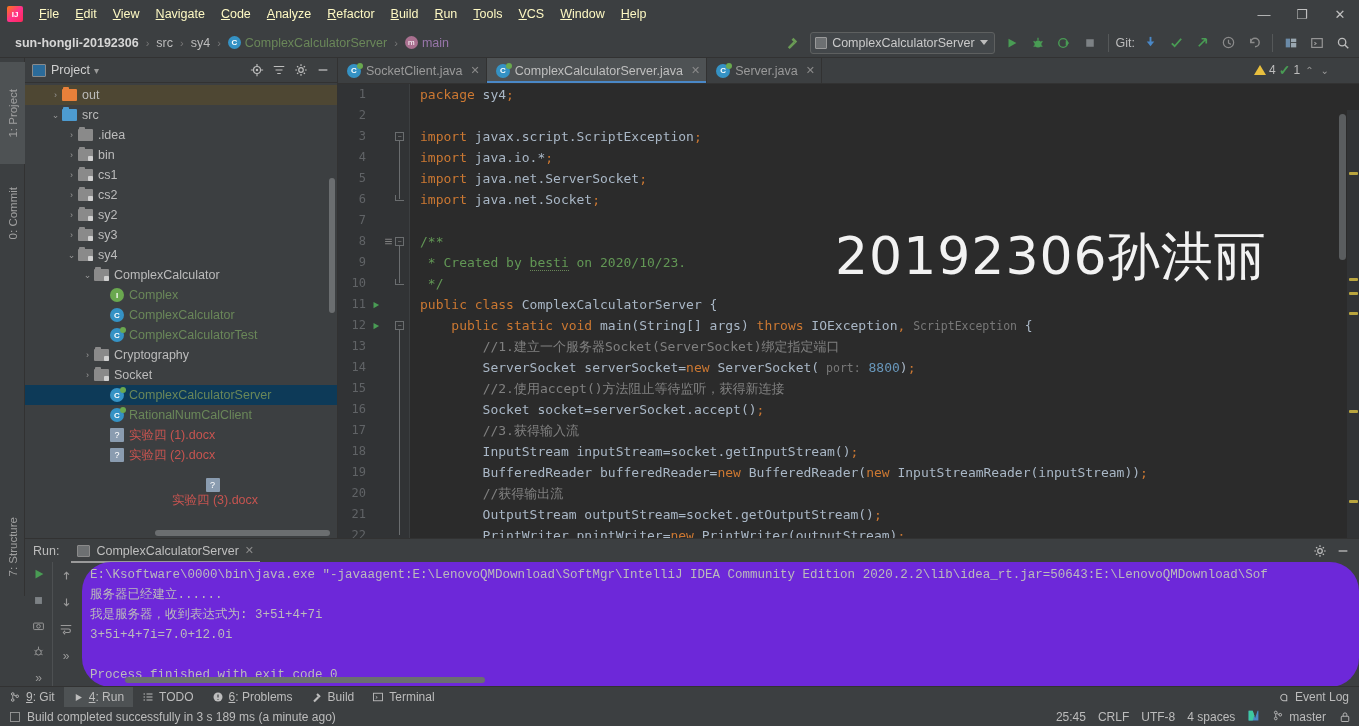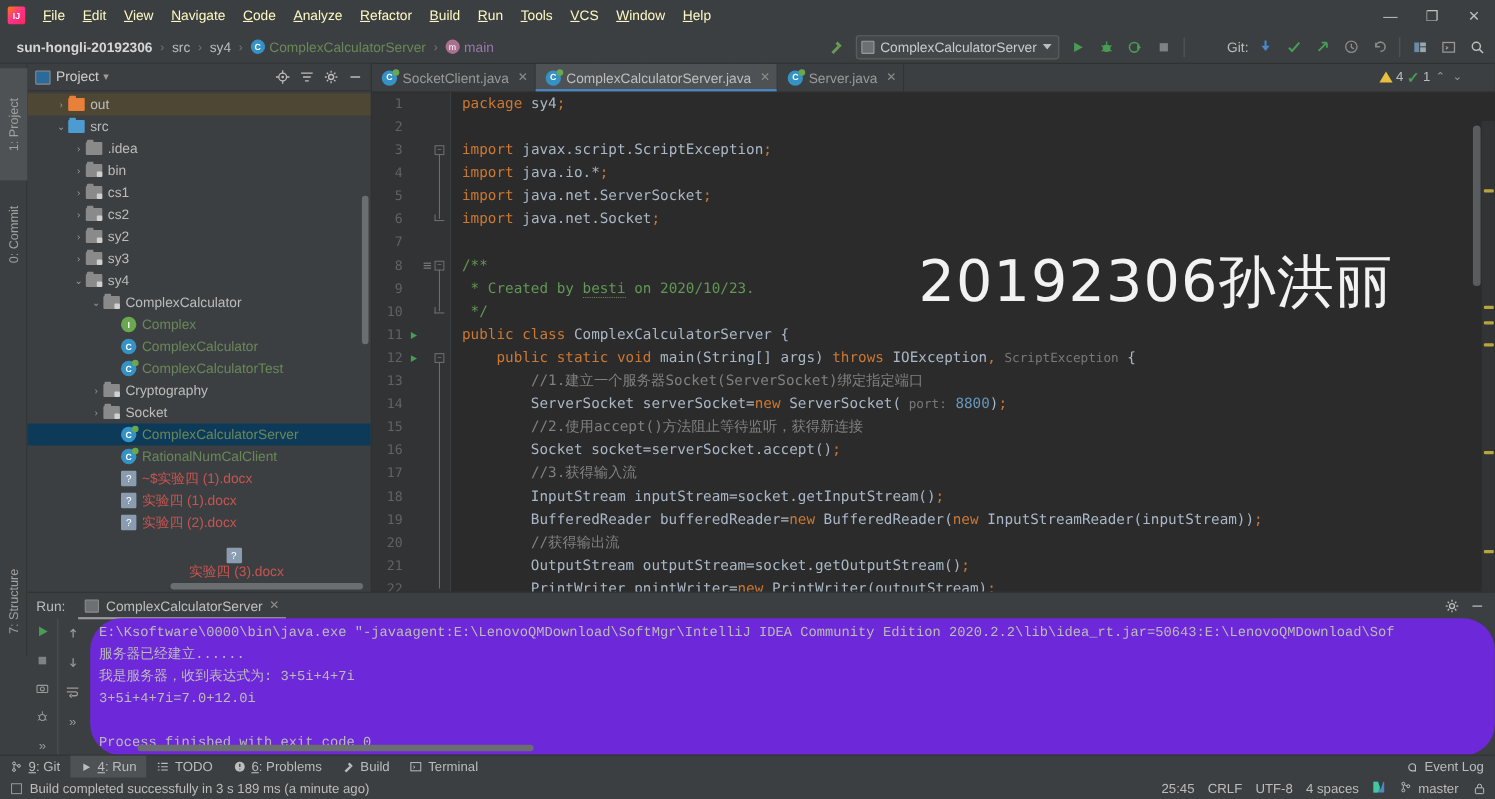--- a/index.html
+++ b/index.html
@@ -86,21 +86,21 @@
     display:flex; align-items:center; gap:5px; height:22px;
     border:1px solid #5e6060; border-radius:3px; padding:0 6px 0 4px;
     background:#43474a; margin:0 4px;
   }
   .runcfg-label { font-size:12.5px; color:#cacaca; white-space:nowrap; }
   .cfg-box {
     width:12px;height:12px;border:1px solid #9a9a9a;background:#6d7072;border-radius:1px;
   }
   .caret { width:0;height:0;border-left:4px solid transparent;border-right:4px solid transparent;border-top:5px solid #bdbdbd; }
   .tb-sep { width:1px; height:18px; background:#555859; margin:0 4px; }
-  .git-label { font-size:12.5px; color:#bcbcbc; padding:0 2px;margin-left:32px; }
+  .git-label { font-size:12.5px; color:#bcbcbc; padding:0 2px; }
 
   
   .leftstripe {
     position:absolute; left:0; top:58px; width:25px; height:538px;
     background:#3c3f41; border-right:1px solid #323232;
   }
   .vtab {
     position:absolute; left:0; width:25px;
     display:flex; align-items:center; justify-content:center;
     color:#a0a0a0; font-size:11.5px; white-space:nowrap;
@@ -583,25 +583,20 @@
           <span class="tlabel green">ComplexCalculatorServer</span>
         </div>
         <div class="trow" style="padding-left: 72px;">
           <span class="arrow"></span>
           <span class="fileic clsg">C</span>
           <span class="tlabel green">RationalNumCalClient</span>
         </div>
         <div class="trow" style="padding-left: 72px;">
           <span class="arrow"></span>
           <span class="docic"></span>
-          <span class="tlabel red">~$实验四 (1).docx</span>
-        </div>
-        <div class="trow" style="padding-left: 72px;">
-          <span class="arrow"></span>
-          <span class="docic"></span>
           <span class="tlabel red">实验四 (1).docx</span>
         </div>
         <div class="trow" style="padding-left: 72px;">
           <span class="arrow"></span>
           <span class="docic"></span>
           <span class="tlabel red">实验四 (2).docx</span>
         </div>
         <div class="trow" style="padding-left: 72px; flex-direction: column;">
           <span class="arrow"></span>
           <span class="docic"></span>

